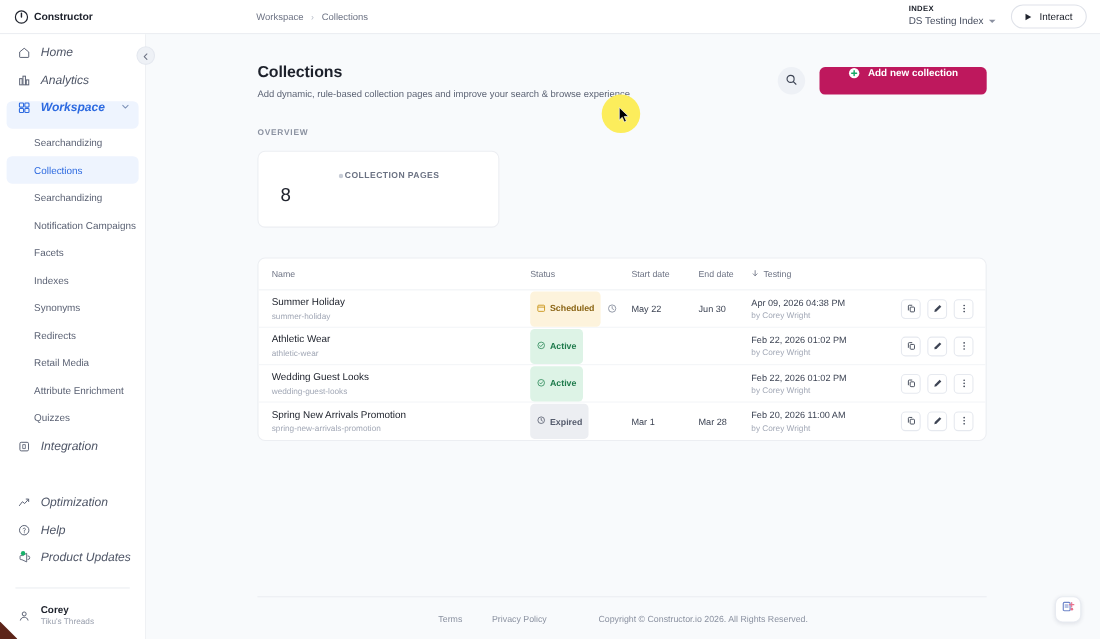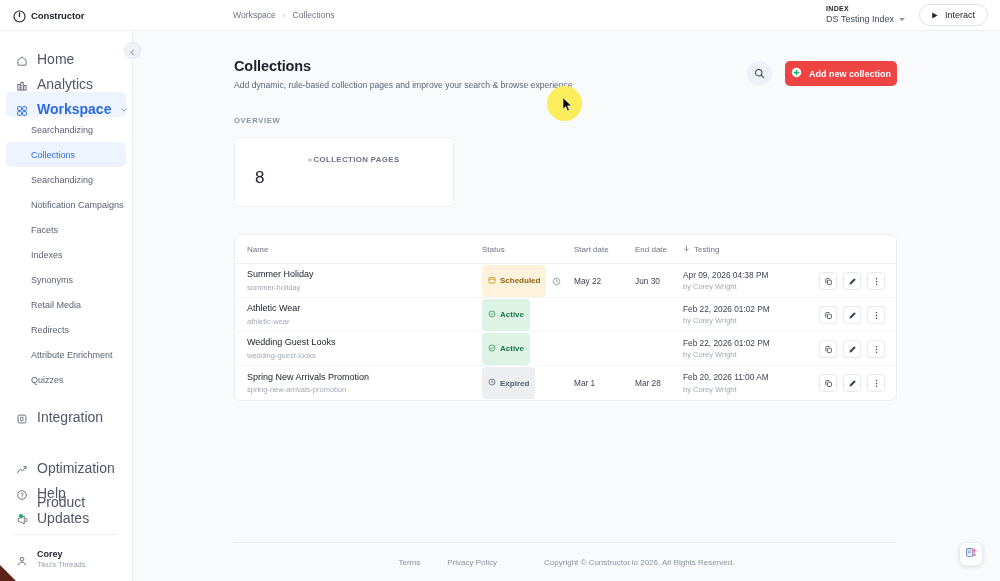--- a/index.html
+++ b/index.html
@@ -45,24 +45,24 @@
   
   .sidebar {
     width: 133px; min-width: 133px;
     background: #ffffff;
     border-right: 1px solid #eceef2;
     display: flex; flex-direction: column;
     position: relative;
   }
   .nav-top { padding-top: 11px; }
   .nav-item {
-    display: flex; align-items: flex-end; gap: 9px;
+    display: flex; align-items: flex-start; gap: 9px;
     height: 25px; margin: 0 6px; padding-left: 10px;
     border-radius: 5px; cursor: pointer;
-    font-size: 14px; color: #4f5667;
+    font-size: 11px; color: #4f5667; font-style: italic;
   }
   .nav-item .ico { width: 12px; height: 12px; flex: 0 0 12px; display: flex; align-items: center; justify-content: center; }
   .nav-item.active { background: #eef4fe; color: #2d6ae0; font-weight: 600; }
   .nav-item.active .ico svg { stroke: #2d6ae0; fill: none; }
   .nav-item .chev { margin-left: auto; margin-right: 8px; }
   .nav-sub {
     display: flex; align-items: center;
     height: 25px; margin: 0 6px; padding-left: 25px;
     border-radius: 5px; cursor: pointer;
     font-size: 9px; color: #5b6274;
@@ -85,23 +85,23 @@
 
   
   .main { flex: 1; background: #f8fafc; overflow: hidden; position: relative; display: flex; flex-direction: column; }
   .main-inner { padding: 27px 0 0 0; flex: 1; }
   .page-head { display: flex; align-items: flex-start; padding: 0 103px 0 101px; }
   .page-title { font-size: 14.5px; font-weight: 700; color: #1d212b; letter-spacing: -0.1px; }
   .page-sub { font-size: 8.6px; color: #5d6475; margin-top: 6px; }
   .head-actions { margin-left: auto; display: flex; align-items: center; gap: 13px; padding-top: 3px; }
   .icon-round { width: 25px; height: 25px; border-radius: 50%; background: #eef1f6; display: flex; align-items: center; justify-content: center; cursor: pointer; }
   .add-btn {
-    display: flex; align-items: center; gap: 7px;
-    height: 25px; padding: 0 6px;
-    background: #ef4444; border: none; border-radius: 5px;
+    display: flex; align-items: flex-start; gap: 7px;
+    height: 25px; padding: 0 26px;
+    background: #be185d; border: none; border-radius: 5px;
     color: #fff; font-size: 9px; font-weight: 600; cursor: pointer;
     font-family: "Liberation Sans", sans-serif;
   }
   .overview-label { font-size: 7.6px; font-weight: 700; color: #8a91a0; letter-spacing: 0.7px; margin: 26px 0 0 101px; }
   .stat-card {
     margin: 12px 0 0 101px; width: 220px; height: 70px;
     background: #fff; border: 1px solid #eceef2; border-radius: 7px;
     padding: 17px 0 0 19px;
   }
   .stat-row { display: flex; align-items: center; gap: 2px; justify-content: center; }
@@ -269,24 +269,24 @@
         <div class="nav-sub">
           <span>Facets</span>
         </div>
         <div class="nav-sub">
           <span>Indexes</span>
         </div>
         <div class="nav-sub">
           <span>Synonyms</span>
         </div>
         <div class="nav-sub">
+          <span>Redirects</span>
+        </div>
+        <div class="nav-sub">
           <span>Retail Media</span>
-        </div>
-        <div class="nav-sub">
-          <span>Redirects</span>
         </div>
         <div class="nav-sub">
           <span>Attribute Enrichment</span>
         </div>
         <div class="nav-sub">
           <span>Quizzes</span>
         </div>
 
         <div class="nav-gap"></div>
         <div class="nav-item">

